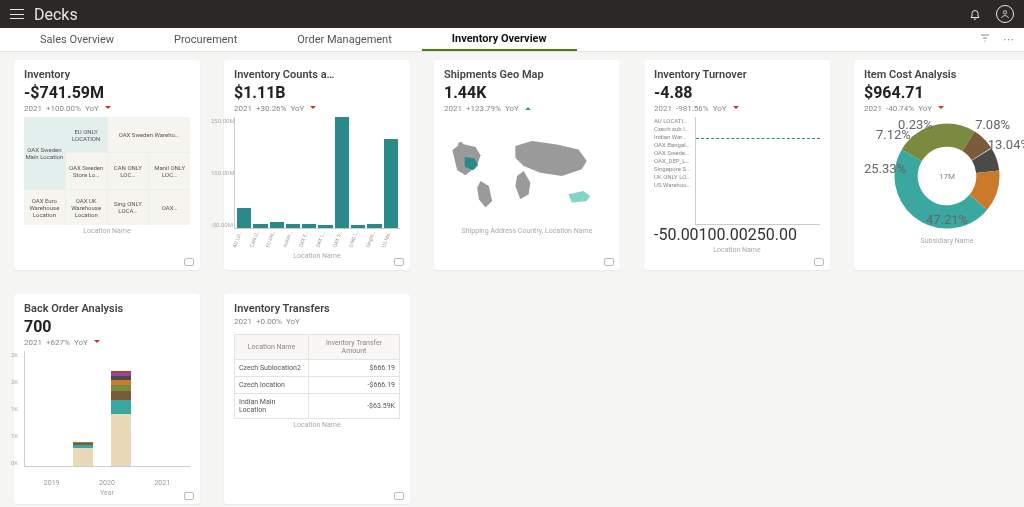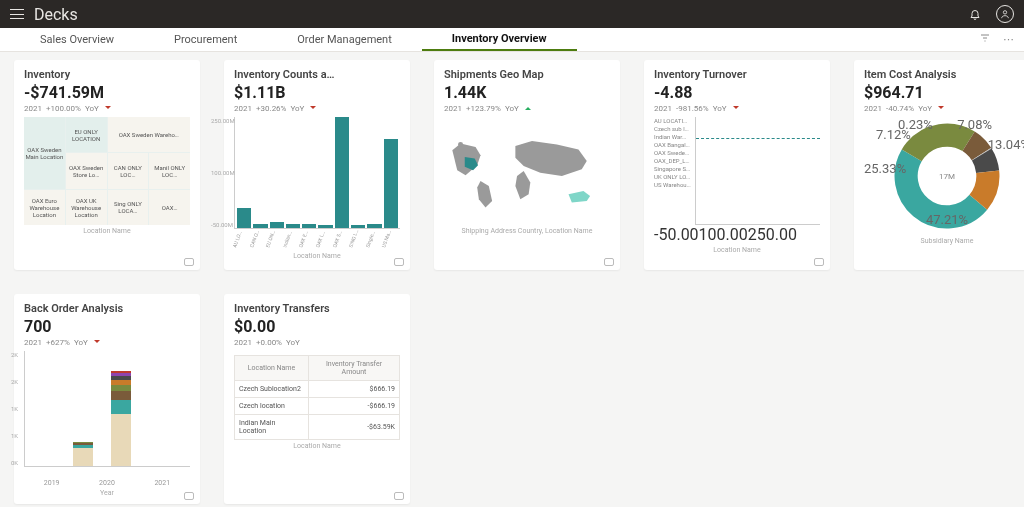--- a/index.html
+++ b/index.html
@@ -261,21 +261,21 @@
           <circle r="15.9" cx="21" cy="21" fill="transparent" stroke="#3aa7a0" stroke-width="9" stroke-dasharray="47.21 52.79" stroke-dashoffset="-0" transform="rotate(40 21 21)"></circle>
           <circle r="15.9" cx="21" cy="21" fill="transparent" stroke="#7a8a3f" stroke-width="9" stroke-dasharray="25.33 74.67" stroke-dashoffset="-47.21" transform="rotate(40 21 21)"></circle>
           <circle r="15.9" cx="21" cy="21" fill="transparent" stroke="#7a5b3a" stroke-width="9" stroke-dasharray="7.12 92.88" stroke-dashoffset="-72.54" transform="rotate(40 21 21)"></circle>
           <circle r="15.9" cx="21" cy="21" fill="transparent" stroke="#c0c0c0" stroke-width="9" stroke-dasharray="0.23 99.77" stroke-dashoffset="-79.66" transform="rotate(40 21 21)"></circle>
           <circle r="15.9" cx="21" cy="21" fill="transparent" stroke="#4a4a4a" stroke-width="9" stroke-dasharray="7.08 92.92" stroke-dashoffset="-79.89" transform="rotate(40 21 21)"></circle>
           <circle r="15.9" cx="21" cy="21" fill="transparent" stroke="#c97b2a" stroke-width="9" stroke-dasharray="13.04 86.96" stroke-dashoffset="-86.97" transform="rotate(40 21 21)"></circle>
         </svg>
         <div class="center">17M</div>
         <div class="dlabel" style="top:0;left:34px">0.23%</div>
         <div class="dlabel" style="top:10px;left:12px">7.12%</div>
-        <div class="dlabel" style="top:0;right:38px">7.08%</div>
+        <div class="dlabel" style="top:0;right:20px">7.08%</div>
         <div class="dlabel" style="top:20px;right:0">13.04%</div>
         <div class="dlabel" style="bottom:8px;left:50%;transform:translateX(-50%)">47.21%</div>
         <div class="dlabel" style="top:44px;left:0">25.33%</div>
       </div>
       <div class="caption">Subsidiary Name</div>
     </div>
     <div class="footicon"></div>
   </div>
 
   <div class="card">
@@ -319,21 +319,20 @@
           <span>2020</span>
           <span>2021</span>
       </div>
       <div class="caption">Year</div>
     </div>
     <div class="footicon"></div>
   </div>
 
   <div class="card">
     <h3>Inventory Transfers</h3>
-    <div class="metric">$0.00</div>
     <div class="sub">
       <span>2021</span>
         <span>+0.00%</span>
         <span>YoY</span>
     </div>
     <div class="body">
       <table class="tfr">
         <thead>
             <tr>
           <th>Location Name</th>

